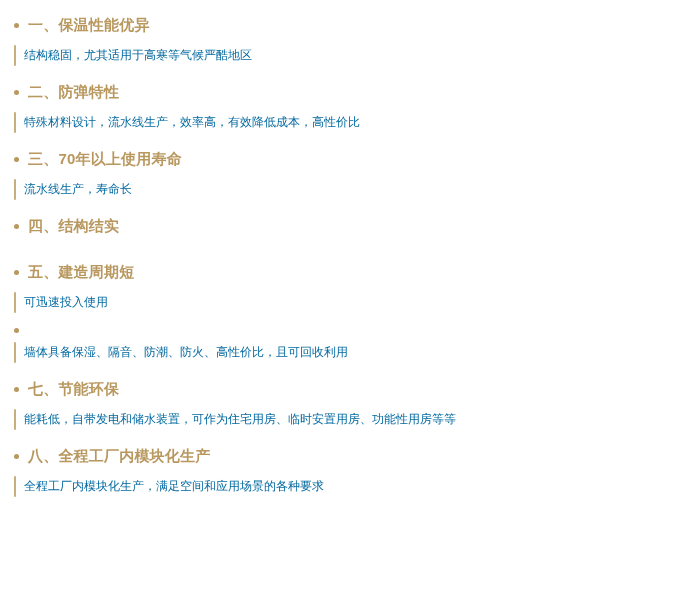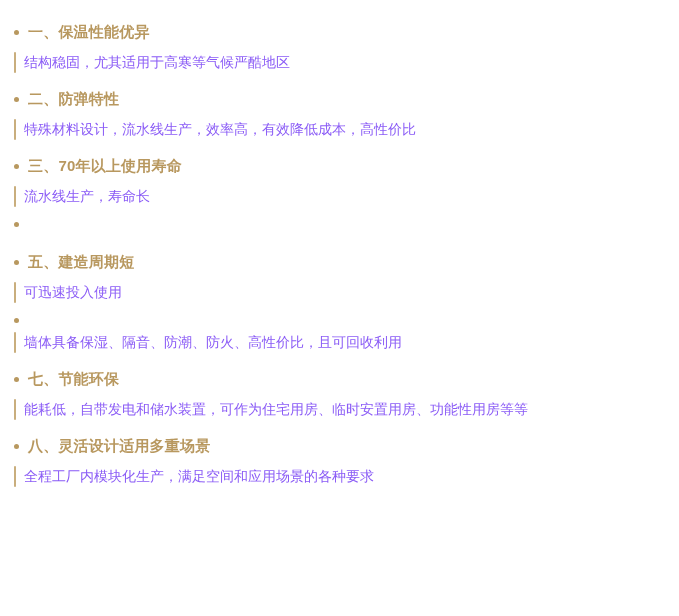--- a/index.html
+++ b/index.html
@@ -11,21 +11,21 @@
     width: 679px;
     height: 616px;
     font-family: "Liberation Sans", "DejaVu Sans", sans-serif;
     color: #333333;
     overflow: hidden;
   }
   .page {
     width: 679px;
     height: 616px;
     box-sizing: border-box;
-    padding: 15px 14px 0 14px;
+    padding: 8px 14px 0 14px;
   }
   .section {
     margin-bottom: 6px;
   }
   .heading {
     display: flex;
     align-items: center;
     color: #b8985f;
     font-size: 15px;
     font-weight: bold;
@@ -48,23 +48,23 @@
     padding: 3px 0 3px 0;
   }
   .rule {
     width: 2px;
     background: #c9ae7d;
     flex: none;
     margin-right: 8px;
     border-radius: 1px;
   }
   .body-text {
-    font-size: 14px;
+    font-size: 12px;
     line-height: 21px;
-    color: #8b5cf6;
+    color: #0369a1;
     font-family: "Liberation Sans", "DejaVu Sans", sans-serif;
   }
 </style>
 </head>
 <body>
 
 <div class="page">
 
   <div class="section">
     <div class="heading">
@@ -95,20 +95,21 @@
     </div>
     <div class="body-row">
       <div class="rule"></div>
       <div class="body-text">流水线生产，寿命长</div>
     </div>
   </div>
 
   <div class="section">
     <div class="heading">
       <span class="bullet"></span>
+      <span>四、结构结实</span>
     </div>
     <div class="body-row">
       <div class="rule"></div>
     </div>
   </div>
 
   <div class="section">
     <div class="heading">
       <span class="bullet"></span>
       <span>五、建造周期短</span>
@@ -136,21 +137,21 @@
     </div>
     <div class="body-row">
       <div class="rule"></div>
       <div class="body-text">能耗低，自带发电和储水装置，可作为住宅用房、临时安置用房、功能性用房等等</div>
     </div>
   </div>
 
   <div class="section">
     <div class="heading">
       <span class="bullet"></span>
-      <span>八、灵活设计适用多重场景</span>
+      <span>八、全程工厂内模块化生产</span>
     </div>
     <div class="body-row">
       <div class="rule"></div>
       <div class="body-text">全程工厂内模块化生产，满足空间和应用场景的各种要求</div>
     </div>
   </div>
 
 </div>
 
 </body></html>

